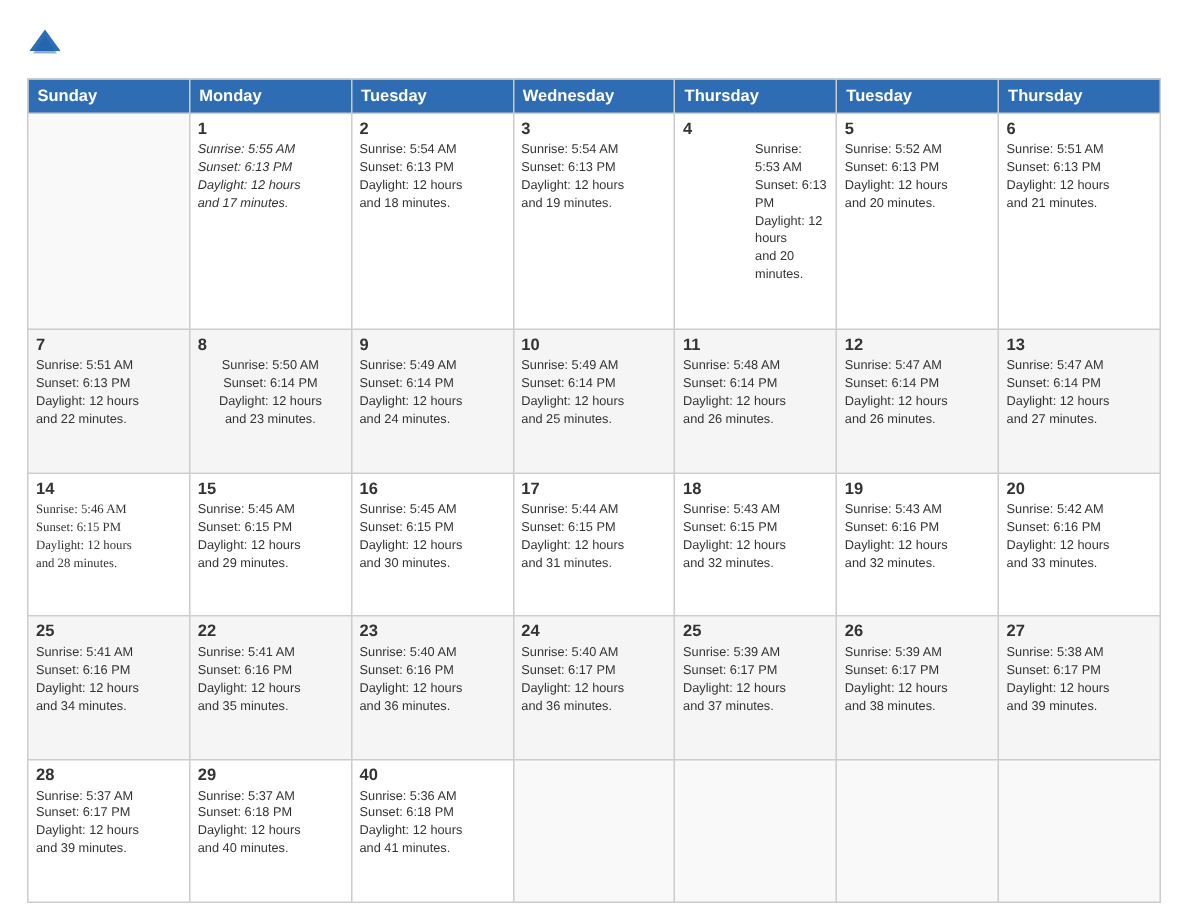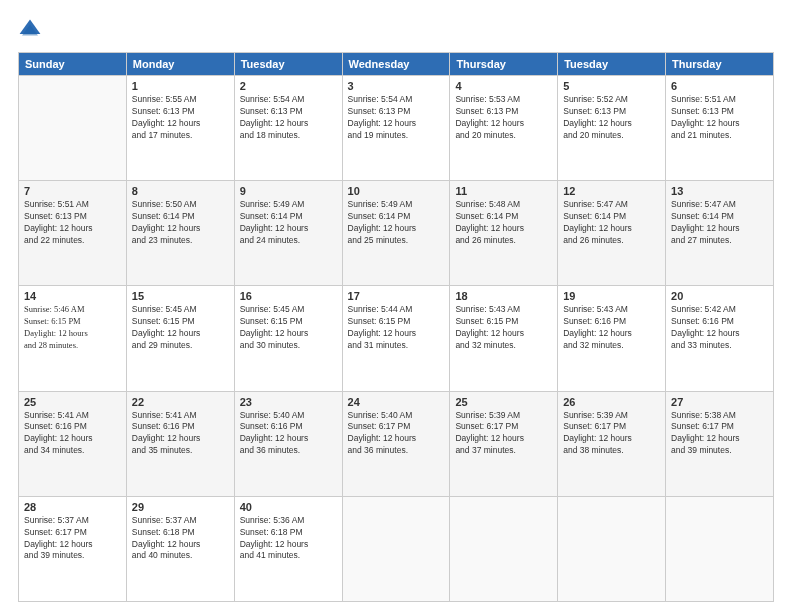--- a/index.html
+++ b/index.html
@@ -134,42 +134,42 @@
           <th>Thursday</th>
           <th>Tuesday</th>
           <th>Thursday</th>
         </tr>
     </thead>
     <tbody>
     <tr>
           <td class="empty-cell"></td>
           <td>
             <span class="day-num">1</span>
-            <div class="day-info" style="white-space: pre-line;">Sunrise: 5:55 AM
+            <div class="day-info" style="white-space: pre-line; font-style: italic;">Sunrise: 5:55 AM
 Sunset: 6:13 PM
 Daylight: 12 hours
 and 17 minutes.</div>
           </td>
           <td>
             <span class="day-num">2</span>
             <div class="day-info" style="white-space: pre-line;">Sunrise: 5:54 AM
 Sunset: 6:13 PM
 Daylight: 12 hours
 and 18 minutes.</div>
           </td>
           <td>
             <span class="day-num">3</span>
             <div class="day-info" style="white-space: pre-line;">Sunrise: 5:54 AM
 Sunset: 6:13 PM
 Daylight: 12 hours
 and 19 minutes.</div>
           </td>
           <td>
             <span class="day-num">4</span>
-            <div class="day-info" style="white-space: pre-line;">Sunrise: 5:53 AM
+            <div class="day-info" style="white-space: pre-line; margin-left: 48px;">Sunrise: 5:53 AM
 Sunset: 6:13 PM
 Daylight: 12 hours
 and 20 minutes.</div>
           </td>
           <td>
             <span class="day-num">5</span>
             <div class="day-info" style="white-space: pre-line;">Sunrise: 5:52 AM
 Sunset: 6:13 PM
 Daylight: 12 hours
 and 20 minutes.</div>
@@ -185,21 +185,21 @@
         <tr>
           <td>
             <span class="day-num">7</span>
             <div class="day-info" style="white-space: pre-line;">Sunrise: 5:51 AM
 Sunset: 6:13 PM
 Daylight: 12 hours
 and 22 minutes.</div>
           </td>
           <td>
             <span class="day-num">8</span>
-            <div class="day-info" style="white-space: pre-line;">Sunrise: 5:50 AM
+            <div class="day-info" style="white-space: pre-line; text-align: center;">Sunrise: 5:50 AM
 Sunset: 6:14 PM
 Daylight: 12 hours
 and 23 minutes.</div>
           </td>
           <td>
             <span class="day-num">9</span>
             <div class="day-info" style="white-space: pre-line;">Sunrise: 5:49 AM
 Sunset: 6:14 PM
 Daylight: 12 hours
 and 24 minutes.</div>

